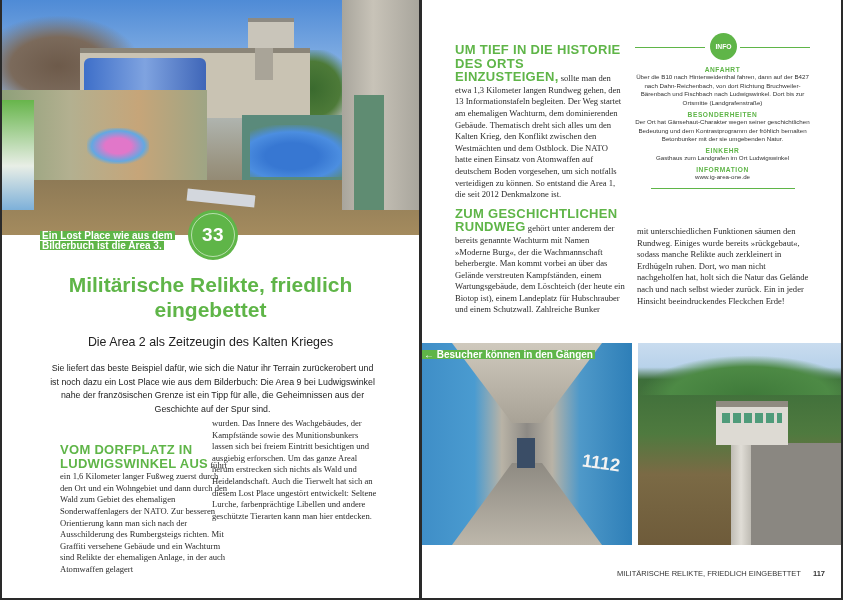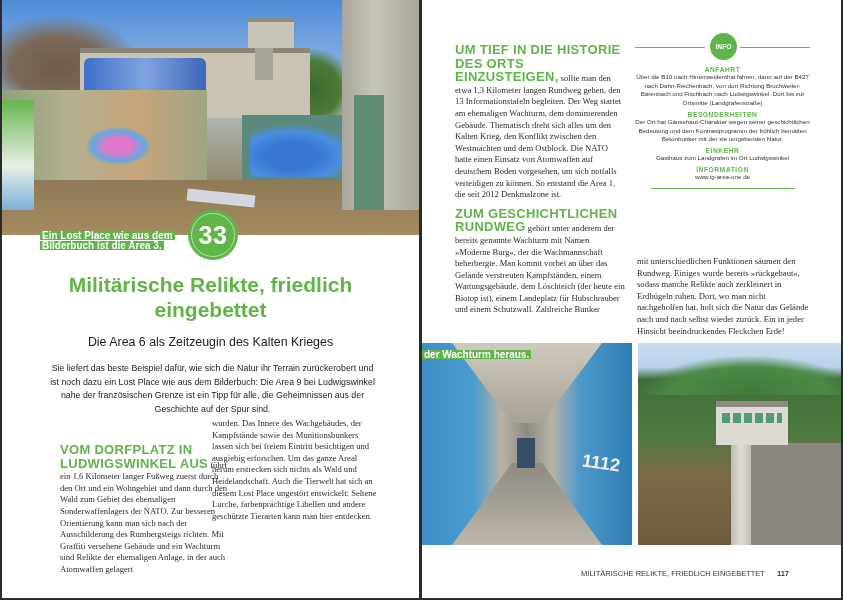--- a/index.html
+++ b/index.html
@@ -28,50 +28,50 @@
   .hero .ground { position:absolute; left:0; top:180px; width:100%; height:55px; background: linear-gradient(180deg,#8e7a56,#a48b5e); }
   .hero .leftpaint { position:absolute; left:0; top:100px; width:32px; height:110px; background: linear-gradient(180deg,#67b54b,#e8eee6 60%,#7db0d9); }
   .hero .plank { position:absolute; left:185px; top:192px; width:68px; height:12px; background:#d3d7dd; transform:rotate(6deg); }
 
   .caption-tag { position:absolute; background:#5fb548; color:#fff; font-size:10px; font-weight:bold; line-height:9.4px; padding:0 2px; white-space:nowrap; }
   .cap-hero-1 { left:38px; top:231px; }
   .cap-hero-2 { left:38px; top:241px; }
 
   .badge { position:absolute; left:186px; top:210px; width:50px; height:50px; border-radius:50%; background:#5fb548; display:flex; align-items:center; justify-content:center; }
   .badge::after { content:""; position:absolute; inset:3px; border-radius:50%; border:1px solid rgba(255,255,255,0.55); }
-  .badge span { color:#fff; font-weight:bold; font-size:25px; letter-spacing:0.5px; }
+  .badge span { color:#fff; font-weight:bold; font-size:19px; letter-spacing:0.5px; }
 
   .title { position:absolute; left:20px; top:272px; width:377px; text-align:center; color:#5fb548; font-weight:bold; font-size:21px; line-height:25px; }
   .subtitle { position:absolute; left:20px; top:335px; width:377px; text-align:center; color:#222; font-size:12.4px; }
   .intro { position:absolute; left:48px; top:362px; width:325px; text-align:center; color:#222; font-size:8.8px; line-height:13.6px; }
 
   .col { position:absolute; color:#2b2b2b; font-family:"Liberation Serif", serif; font-size:8.6px; line-height:11.6px; }
   .lead { color:#5fb548; font-family:"Liberation Sans", sans-serif; font-weight:bold; font-size:13px; letter-spacing:0.3px; }
   .col-l1 { left:37px; top:444px; width:168px;margin-left:21px; }
   .col-l2 { left:210px; top:418px; width:168px; }
 
   .folio { position:absolute; top:569px; font-size:7.5px; color:#333; }
   .folio b { font-weight:bold; }
   .folio-left { left:35px;margin-top:44px; }
-  .folio-right { right:52px;padding-left:44px; }
+  .folio-right { right:16px;padding-left:44px; }
   .folio .sp { display:inline-block; width:12px; }
 
   .col-r1 { left:33px; top:44px; width:170px; }
   .col-r1 p + p { margin-top:7px; }
 
   .info { position:absolute; left:213px; top:33px; width:175px; text-align:center; font-family:"Liberation Sans", sans-serif; }
   .info-head { position:relative; height:30px; }
   .info-line { position:absolute; top:14px; height:1px; background:#5fb548; width:70px; }
   .info-line.l { left:0; } .info-line.r { right:0; }
   .info-circle { position:absolute; left:75px; top:0; width:27px; height:27px; border-radius:50%; background:#5fb548; color:#fff; font-size:6.8px; font-weight:bold; display:flex; align-items:center; justify-content:center; }
   .info-sec-title { color:#5fb548; font-size:6.6px; font-weight:bold; letter-spacing:0.6px; margin-top:3px; }
   .info-sec-text { color:#333; font-size:6.2px; line-height:8.7px; }
   .info-bottom { height:1px; background:#5fb548; width:144px; margin:7px auto 0; }
 
-  .col-r2 { left:215px; top:256px; width:175px; }
+  .col-r2 { left:215px; top:226px; width:175px; }
 
   .photo-corridor { position:absolute; left:0; top:343px; width:210px; height:202px; overflow:hidden;
     background: linear-gradient(90deg,#3f8ec7 0%,#4a9bd0 25%,#b9b3a6 38%,#8d8a85 50%,#b9b3a6 62%,#4f99c9 75%,#2e7fb8 100%); }
   .photo-corridor .ceil { position:absolute; left:30px; top:0; width:150px; height:80px; background: linear-gradient(180deg,#cfc9bd,#a8a296); clip-path: polygon(0 0,100% 0,60% 100%,40% 100%); }
   .photo-corridor .floor { position:absolute; left:30px; top:120px; width:150px; height:82px; background: linear-gradient(0deg,#bdb7ab,#8e8a82); clip-path: polygon(40% 0,60% 0,100% 100%,0 100%); }
   .photo-corridor .end { position:absolute; left:95px; top:95px; width:18px; height:30px; background:#3a4d66; }
   .photo-corridor .num { position:absolute; left:160px; top:110px; color:#f2f2f2; font-weight:bold; font-size:18px; transform:rotate(8deg); }
 
   .photo-tower { position:absolute; left:216px; top:343px; width:203px; height:202px; overflow:hidden;
     background: linear-gradient(180deg,#c9dcef 0%,#b8d2ea 12%,#3d6e3a 18%,#4f7a3f 45%,#7b6a45 65%,#6e5b3a 100%); }
@@ -106,21 +106,21 @@
     <div class="pillar-green"></div>
   </div>
   <span class="caption-tag cap-hero-1">Ein Lost Place wie aus dem</span>
   <span class="caption-tag cap-hero-2">Bilderbuch ist die Area 3.</span>
 
   <div class="badge">
     <span>33</span>
   </div>
 
   <h1 class="title">Militärische Relikte, friedlich eingebettet</h1>
-  <div class="subtitle">Die Area 6 als Zeitzeugin des Kalten Krieges</div>
+  <div class="subtitle">Die Area 2 als Zeitzeugin des Kalten Krieges</div>
   <p class="intro">Sie liefert das beste Beispiel dafür, wie sich die Natur ihr Terrain zurückerobert und ist noch dazu ein Lost Place wie aus dem Bilderbuch: Die Area 9 bei Ludwigswinkel nahe der französischen Grenze ist ein Tipp für alle, die Geheimnissen aus der Geschichte auf der Spur sind.</p>
 
   <p class="col col-l1">
     <span class="lead">VOM DORFPLATZ IN LUDWIGSWINKEL AUS</span><span> führt ein 1,6 Kilometer langer Fußweg zuerst durch den Ort und ein Wohngebiet und dann durch den Wald zum Gebiet des ehemaligen Sonderwaffenlagers der NATO. Zur besseren Orientierung kann man sich nach der Ausschilderung des Rumbergsteigs richten. Mit Graffiti versehene Gebäude und ein Wachturm sind Relikte der ehemaligen Anlage, in der auch Atomwaffen gelagert</span>
   </p>
   <p class="col col-l2">
     <span>wurden. Das Innere des Wachgebäudes, der Kampfstände sowie des Munitionsbunkers lassen sich bei freiem Eintritt besichtigen und ausgiebig erforschen. Um das ganze Areal herum erstrecken sich nichts als Wald und Heidelandschaft. Auch die Tierwelt hat sich an diesem Lost Place ungestört entwickelt: Seltene Lurche, farbenprächtige Libellen und andere geschützte Tierarten kann man hier entdecken.</span>
   </p>
 
   <div class="folio folio-left">
@@ -175,19 +175,19 @@
   </div>
   <div class="photo-tower">
     <div class="hill"></div>
     <div class="roof"></div>
     <div class="shaft"></div>
     <div class="head"></div>
     <div class="windows"></div>
   </div>
 
   <div class="caps-right">
-    <div><span class="caption-tag">der Wachturm heraus.</span></div>
+    <div><span class="caption-tag">← Besucher können in den Gängen</span></div>
   </div>
 
   <div class="folio folio-right">
     <span>MILITÄRISCHE RELIKTE, FRIEDLICH EINGEBETTET</span><span class="sp"></span><b>117</b>
   </div>
 </div>
 
 </body></html>

